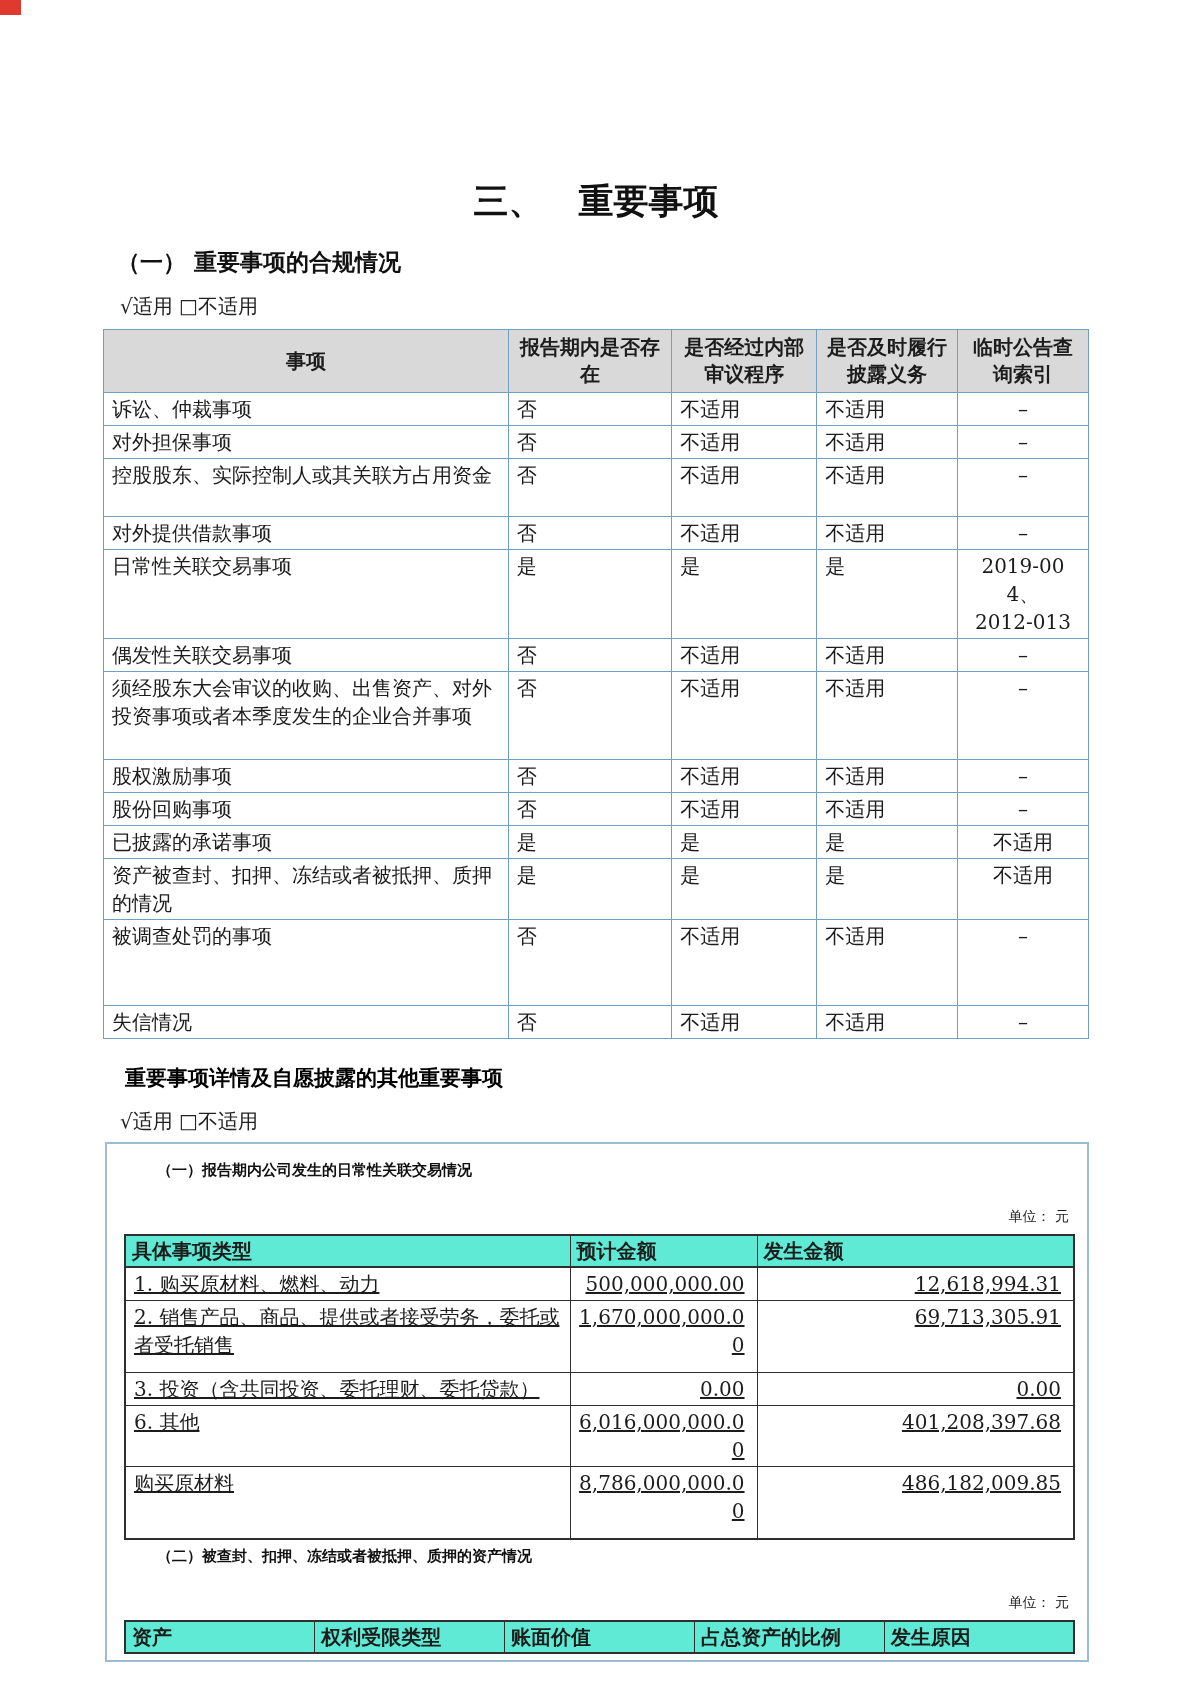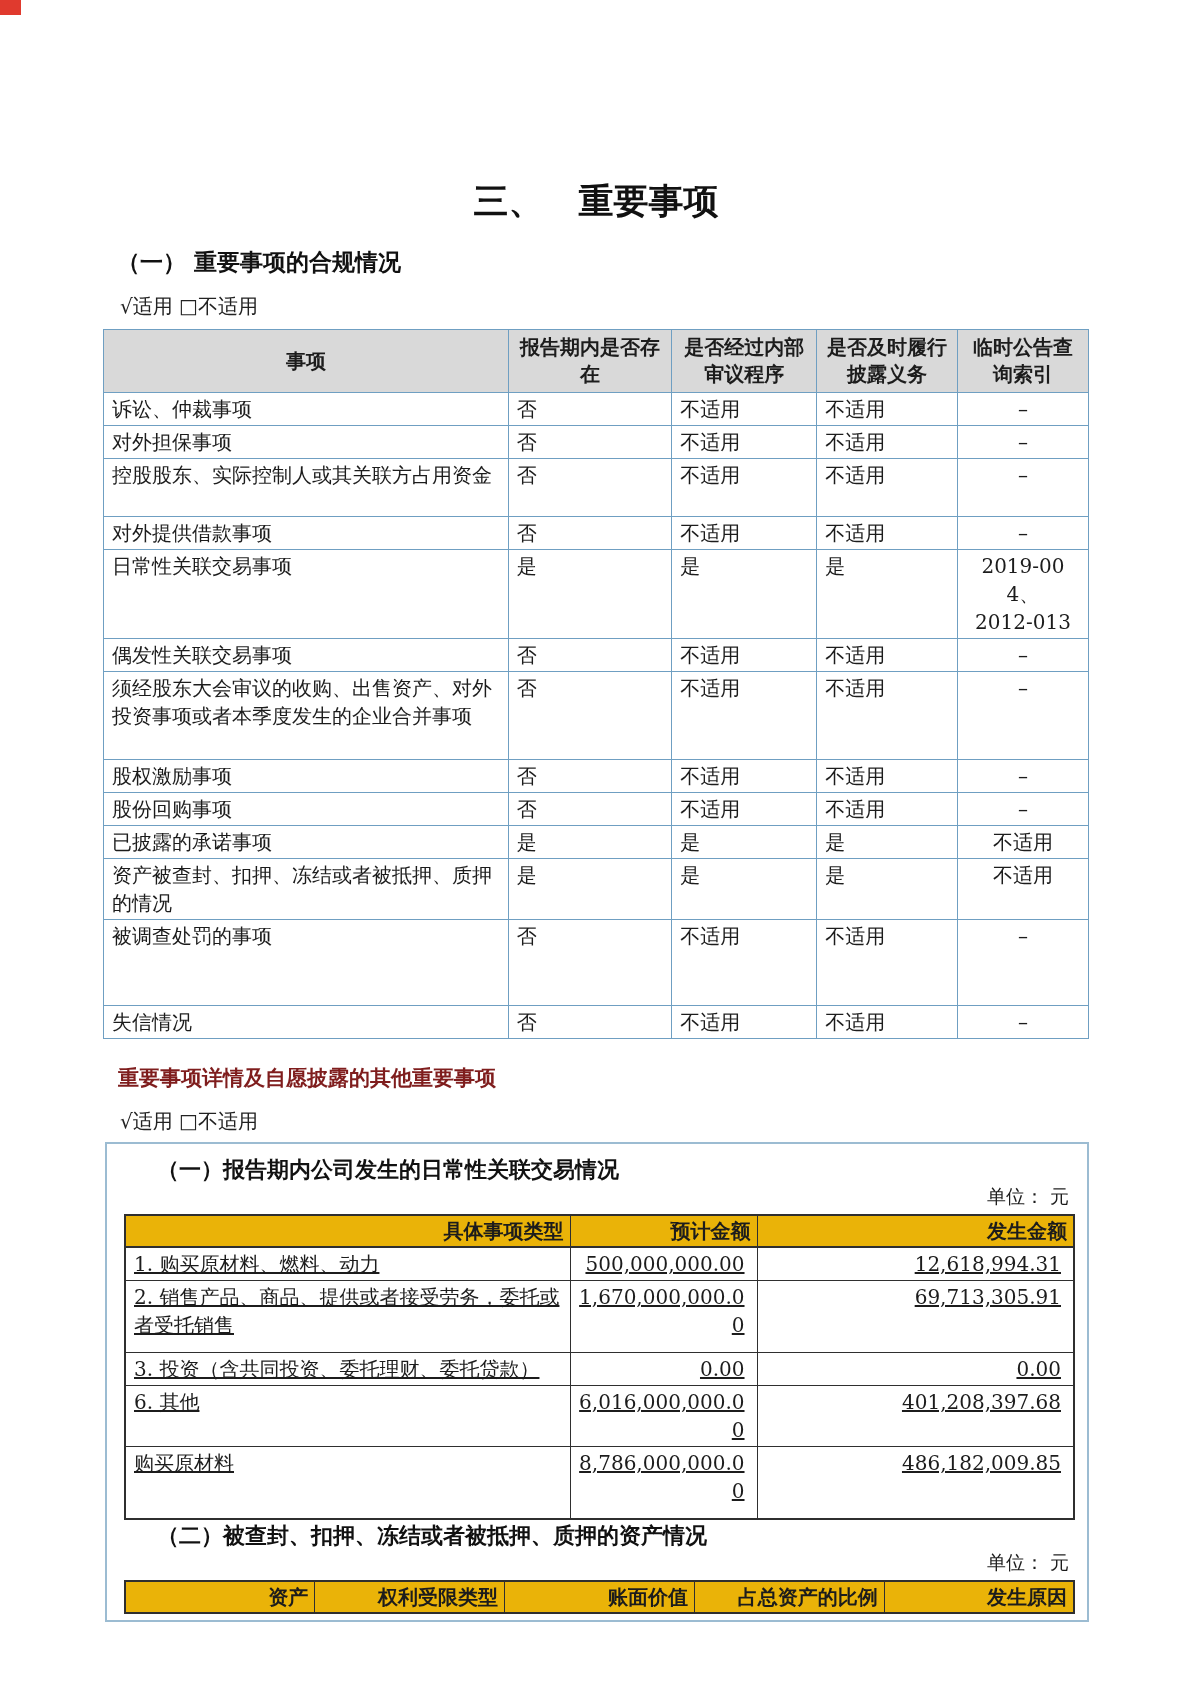--- a/index.html
+++ b/index.html
@@ -21,23 +21,23 @@
     font-family:"DejaVu Sans","Liberation Sans",sans-serif;
     font-weight:700; font-size:35px; line-height:48px; color:#111;margin-top:39px;
   }
   .h-sec {
     margin-top:22px; margin-left:14px;
     font-family:"DejaVu Sans","Liberation Sans",sans-serif;
     font-weight:700; font-size:23px; line-height:30px; color:#111;
   }
   .applicability { margin-top:16px; margin-left:17px; font-size:20px; line-height:26px; color:#222; }
   .h-sec2 {
-    margin-top:26px; margin-left:15px;
-    font-family:"DejaVu Sans","Liberation Sans",sans-serif;
-    font-weight:700; font-size:21px; line-height:27px; color:#7f1d1d;
+    margin-top:26px; margin-left:22px;
+    font-family:"DejaVu Sans","Liberation Sans",sans-serif;
+    font-weight:700; font-size:21px; line-height:27px; color:#000000;
   }
 
   table { border-collapse:collapse; table-layout:fixed; width:100%; }
   td, th { white-space:pre-line; word-break:break-all; }
 
   
   #table1 { margin-top:10px; }
   #table1 th, #table1 td { border:1px solid #6f9fc2; font-size:20px; }
   #table1 th {
     background:#d9d9d9; font-weight:700; text-align:center; vertical-align:middle;
@@ -54,29 +54,29 @@
   .outer-box {
     margin-top:8px; margin-left:2px;
     width:984px;
     border:2px solid #9cbcd2;
     padding:10px 12px 4px 17px;
     background:#ffffff;
   }
   .h-sub {
     margin-top:2px; margin-left:33px;
     font-family:"DejaVu Sans","Liberation Sans",sans-serif;
-    font-weight:700; font-size:22px; line-height:28px; color:#111;
-  }
-  .unit { margin-top:0; margin-bottom:6px; text-align:right; font-size:19px; line-height:24px; padding-right:6px; }
+    font-weight:700; font-size:15px; line-height:28px; color:#111;
+  }
+  .unit { margin-top:20px; margin-bottom:6px; text-align:right; font-size:14px; line-height:24px; padding-right:6px; }
 
   
   .t-dark { border:2px solid #2f2f2f; }
   .t-dark th, .t-dark td { border:1px solid #2f2f2f; font-size:20px; }
   .t-dark th {
-    background:#eab308; font-weight:700; text-align:right; vertical-align:middle;
+    background:#5eead4; font-weight:700; text-align:left; vertical-align:middle;
     padding:2px 6px; line-height:26px; height:30px; border-bottom:2px solid #2f2f2f;
   }
   .t-dark td { vertical-align:top; padding:2px 8px; line-height:28px; height:31px;text-decoration:underline; }
 
   #table2 td:nth-child(1) { text-align:left; }
   #table2 td:nth-child(2), #table2 td:nth-child(3) { text-align:right; padding-right:12px; }
   #table2 tbody tr:nth-child(2) td { height:72px; }
   #table2 tbody tr:nth-child(5) td { height:72px; }
 
   #table3 { margin-bottom:2px; }

